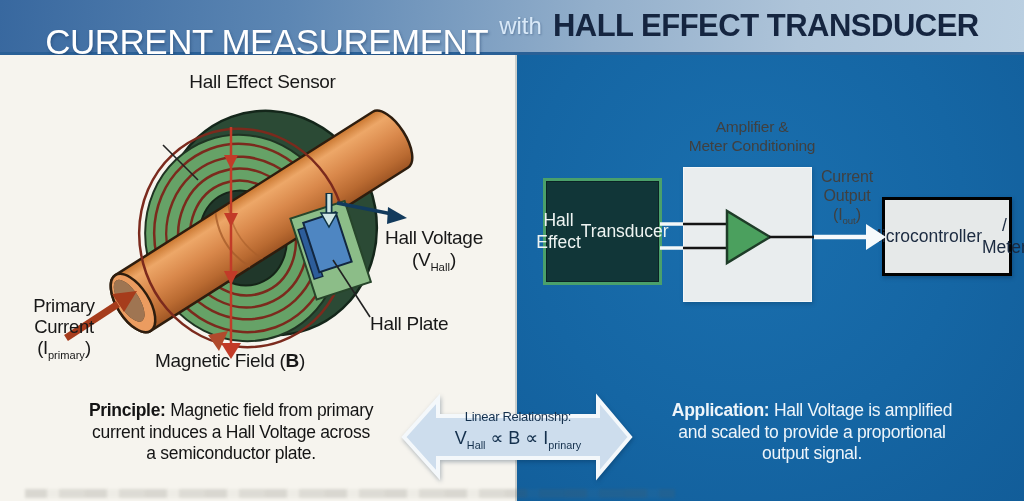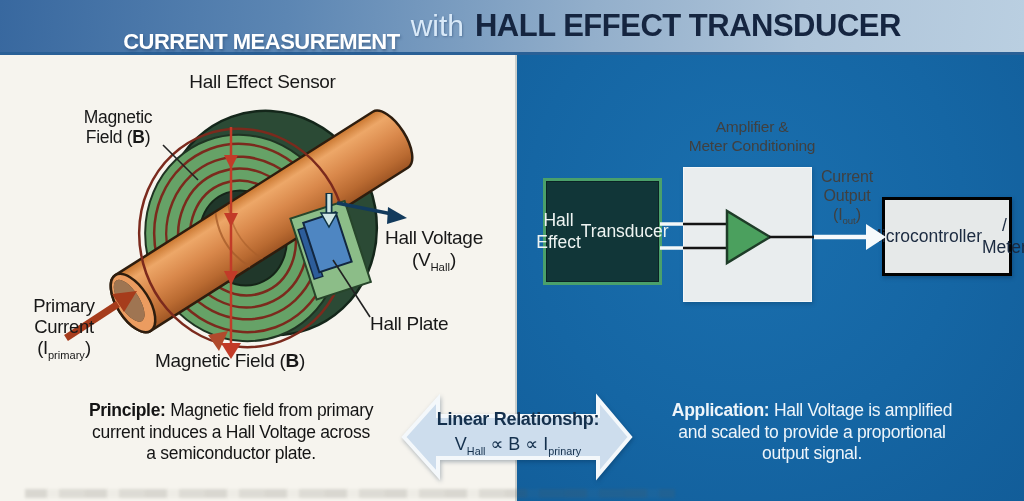--- a/index.html
+++ b/index.html
@@ -10,22 +10,22 @@
   }
   .abs{position:absolute;}
   
   .header{
     left:0;top:0;width:1024px;height:55px;
     background:linear-gradient(95deg,#38689f 0%,#5c86b3 28%,#93afcb 58%,#aec4d9 78%,#bacfe1 100%);
     border-bottom:3px solid #2a6096;
     display:flex;align-items:center;justify-content:center;gap:11px;
     white-space:nowrap;
   }
-  .title-white{font-size:22px;font-weight:700;letter-spacing:-.5px;color:#ffffff;text-shadow:1px 2px 3px rgba(25,55,95,.45);margin-top:32px;}
-  .title-with{font-size:30px;font-weight:500;color:#d9e9f8;text-shadow:1px 1px 2px rgba(25,55,95,.35);}
+  .title-white{font-size:35px;font-weight:400;letter-spacing:-.5px;color:#ffffff;text-shadow:1px 2px 3px rgba(25,55,95,.45);margin-top:32px;}
+  .title-with{font-size:24px;font-weight:500;color:#d9e9f8;text-shadow:1px 1px 2px rgba(25,55,95,.35);}
   .title-dark{font-size:31px;font-weight:700;letter-spacing:-.5px;color:#152540;}
   
   .left-panel{left:0;top:55px;width:517px;height:446px;background:#f6f4ee;}
   .right-panel{left:517px;top:55px;width:507px;height:446px;
     background:radial-gradient(ellipse at 45% 35%, #1a6fae 0%, #1566a4 55%, #125d99 100%);}
   .panel-divider{left:515px;top:55px;width:2px;height:446px;background:rgba(140,150,150,.4);}
   
   .dlabel{color:#181818;letter-spacing:-.3px;line-height:1.14;}
   .dlabel b{font-weight:700;}
   sub.s{font-size:.6em;vertical-align:-0.45em;letter-spacing:0;}
@@ -43,21 +43,21 @@
   .transducer-box{left:543px;top:178px;width:119px;height:107px;background:#113638;border:3px solid #4aa06b;
     color:#eef4f2;font-size:17.5px;font-weight:500;line-height:1.25;box-shadow:0 0 0 1px #0b2324 inset;}
   .amp-box{left:683px;top:167px;width:129px;height:135px;background:#e9edee;border:1px solid #f3f7f8;box-shadow:1px 2px 4px rgba(0,30,60,.25);}
   .micro-box{left:882px;top:197px;width:130px;height:79px;background:#e6e9e9;border:3px solid #000000;
     color:#1b2a40;font-size:17.5px;font-weight:500;line-height:1.25;box-shadow:1px 2px 4px rgba(0,30,60,.3);}
   
   .principle{left:45px;top:400px;width:372px;text-align:center;font-size:17.5px;color:#141414;line-height:1.23;letter-spacing:-.3px;}
   .application{left:622px;top:400px;width:380px;text-align:center;font-size:17.5px;color:#eef5fa;line-height:1.23;letter-spacing:-.3px;}
   .principle b,.application b{font-weight:700;}
   .linear-text{left:420px;top:409px;width:196px;text-align:center;color:#14304d;}
-  .linear-title{font-size:18px;font-weight:700;letter-spacing:-.3px;}
+  .linear-title{font-size:13px;font-weight:400;letter-spacing:-.3px;}
   .linear-formula{font-size:18px;font-weight:500;margin-top:3px;}
   .smudge{left:25px;top:489px;width:650px;height:9px;opacity:.55;filter:blur(1.6px);
     background:repeating-linear-gradient(90deg,rgba(95,95,85,.35) 0 22px,rgba(130,130,120,.12) 22px 34px,rgba(95,95,85,.3) 34px 60px);}
   svg{display:block;}
 </style>
 </head>
 <body>
 
 <div class="stage">
 
@@ -140,24 +140,20 @@
     <g fill="#a63c1c">
       <line x1="66" y1="283" x2="118" y2="249" stroke="#a63c1c" stroke-width="7"></line>
       <polygon points="137,236 112,239 124,257"></polygon>
     </g>
   </svg>
 
   <div class="abs dlabel sensor-title">
     <span>Hall Effect Sensor</span>
   </div>
 
-  <div class="abs dlabel mf-top">
-    <div><span>Magnetic</span></div>
-    <div><span>Field (</span><b>B</b><span>)</span></div>
-  </div>
 
   <div class="abs dlabel hall-voltage">
     <div><span>Hall Voltage</span></div>
     <div><span>(V</span><sub class="s">Hall</sub><span>)</span></div>
   </div>
 
   <div class="abs dlabel hall-plate">
     <span>Hall Plate</span>
   </div>
 

